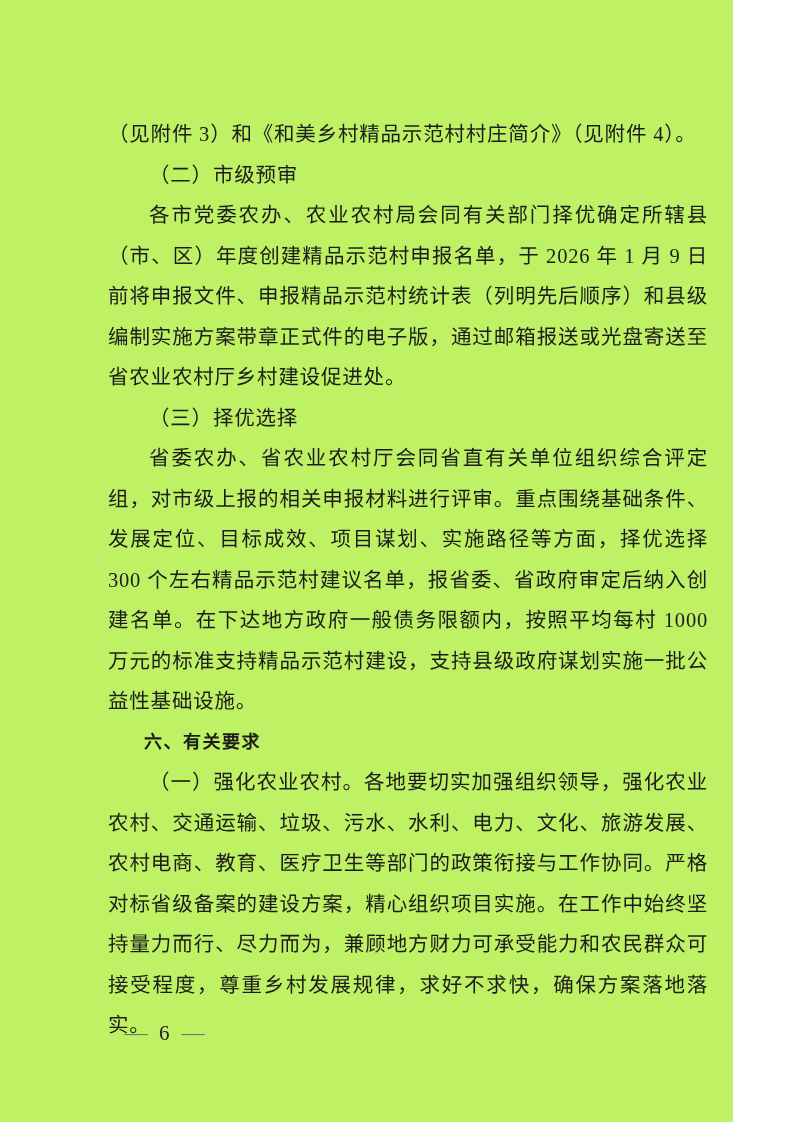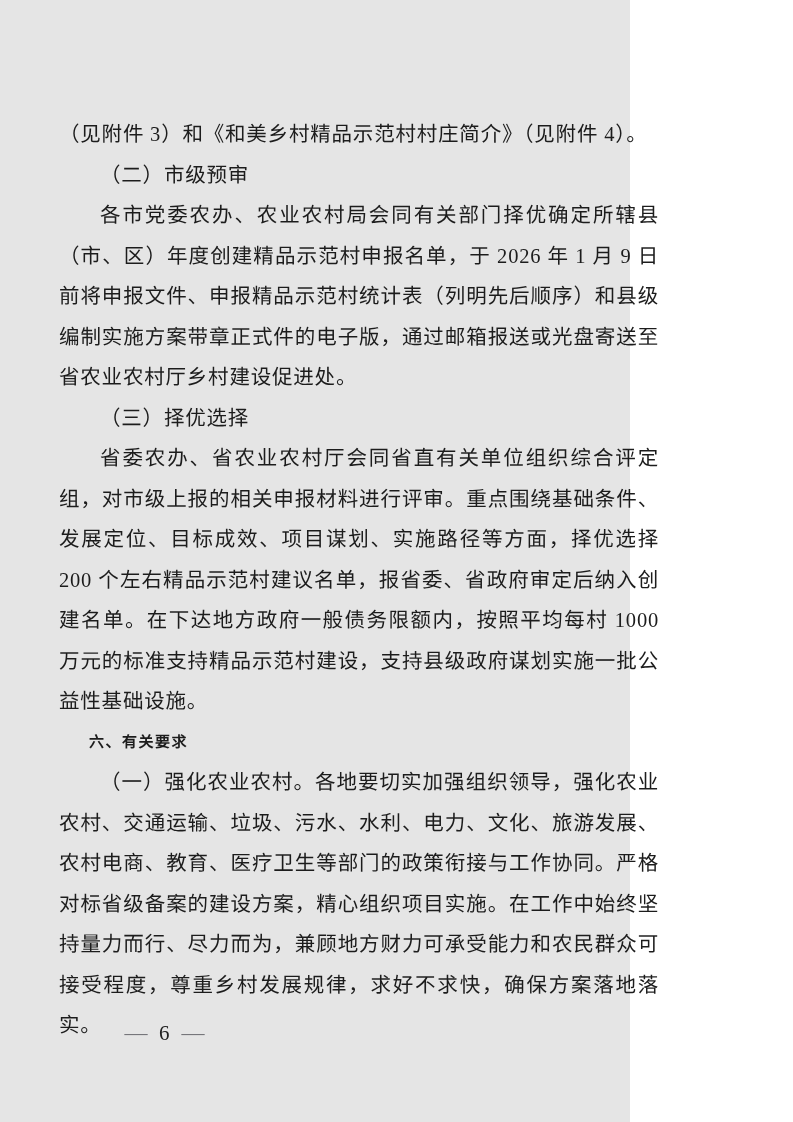--- a/index.html
+++ b/index.html
@@ -9,25 +9,25 @@
   }
   body {
     width: 793px;
     height: 1122px;
     overflow: hidden;
     font-family: "Liberation Serif", "DejaVu Serif", serif;
     color: #1c1c1c;
   }
   .page {
     position: relative;
-    width: 630px;
+    width: 733px;
     height: 1122px;
     box-sizing: border-box;
-    background: #e5e5e5;
-    padding: 114px 94px 0 59px;
+    background: #bef264;
+    padding: 114px 94px 0 108px;
   }
   .doc-body {
     width: 600px;
     font-size: 20.5px;
     line-height: 40.5px;
     letter-spacing: 0.8px;
     text-align: justify;
     text-justify: inter-ideograph;
   }
   .para {
@@ -38,21 +38,21 @@
     text-indent: 2em;
   }
   
   .kaiti-heading {
     font-weight: 500;
   }
   
   .heiti-heading {
     font-family: "Liberation Sans", "DejaVu Sans", sans-serif;
     font-weight: 700;
-    font-size: 15px;
+    font-size: 18px;
     letter-spacing: 1.5px;
   }
   
   .lead {
     font-weight: 500;
   }
   .footer {
     position: absolute;
     left: 126px;
     bottom: 76px;
@@ -81,21 +81,21 @@
   <div class="doc-body">
 
     <p class="para">（见附件 3）和《和美乡村精品示范村村庄简介》（见附件 4）。</p>
 
     <p class="para indent kaiti-heading">（二）市级预审</p>
 
     <p class="para indent">各市党委农办、农业农村局会同有关部门择优确定所辖县（市、区）年度创建精品示范村申报名单，于 2026 年 1 月 9 日前将申报文件、申报精品示范村统计表（列明先后顺序）和县级编制实施方案带章正式件的电子版，通过邮箱报送或光盘寄送至省农业农村厅乡村建设促进处。</p>
 
     <p class="para indent kaiti-heading">（三）择优选择</p>
 
-    <p class="para indent">省委农办、省农业农村厅会同省直有关单位组织综合评定组，对市级上报的相关申报材料进行评审。重点围绕基础条件、发展定位、目标成效、项目谋划、实施路径等方面，择优选择 200 个左右精品示范村建议名单，报省委、省政府审定后纳入创建名单。在下达地方政府一般债务限额内，按照平均每村 1000 万元的标准支持精品示范村建设，支持县级政府谋划实施一批公益性基础设施。</p>
+    <p class="para indent">省委农办、省农业农村厅会同省直有关单位组织综合评定组，对市级上报的相关申报材料进行评审。重点围绕基础条件、发展定位、目标成效、项目谋划、实施路径等方面，择优选择 300 个左右精品示范村建议名单，报省委、省政府审定后纳入创建名单。在下达地方政府一般债务限额内，按照平均每村 1000 万元的标准支持精品示范村建设，支持县级政府谋划实施一批公益性基础设施。</p>
 
     <p class="para indent heiti-heading">六、有关要求</p>
 
     <p class="para indent"><span class="lead">（一）强化农业农村。</span><span>各地要切实加强组织领导，强化农业农村、交通运输、垃圾、污水、水利、电力、文化、旅游发展、农村电商、教育、医疗卫生等部门的政策衔接与工作协同。严格对标省级备案的建设方案，精心组织项目实施。在工作中始终坚持量力而行、尽力而为，兼顾地方财力可承受能力和农民群众可接受程度，尊重乡村发展规律，求好不求快，确保方案落地落实。</span></p>
 
   </div>
 
   <div class="footer">
     <span class="dash">—</span>
     <span class="page-num">6</span>

